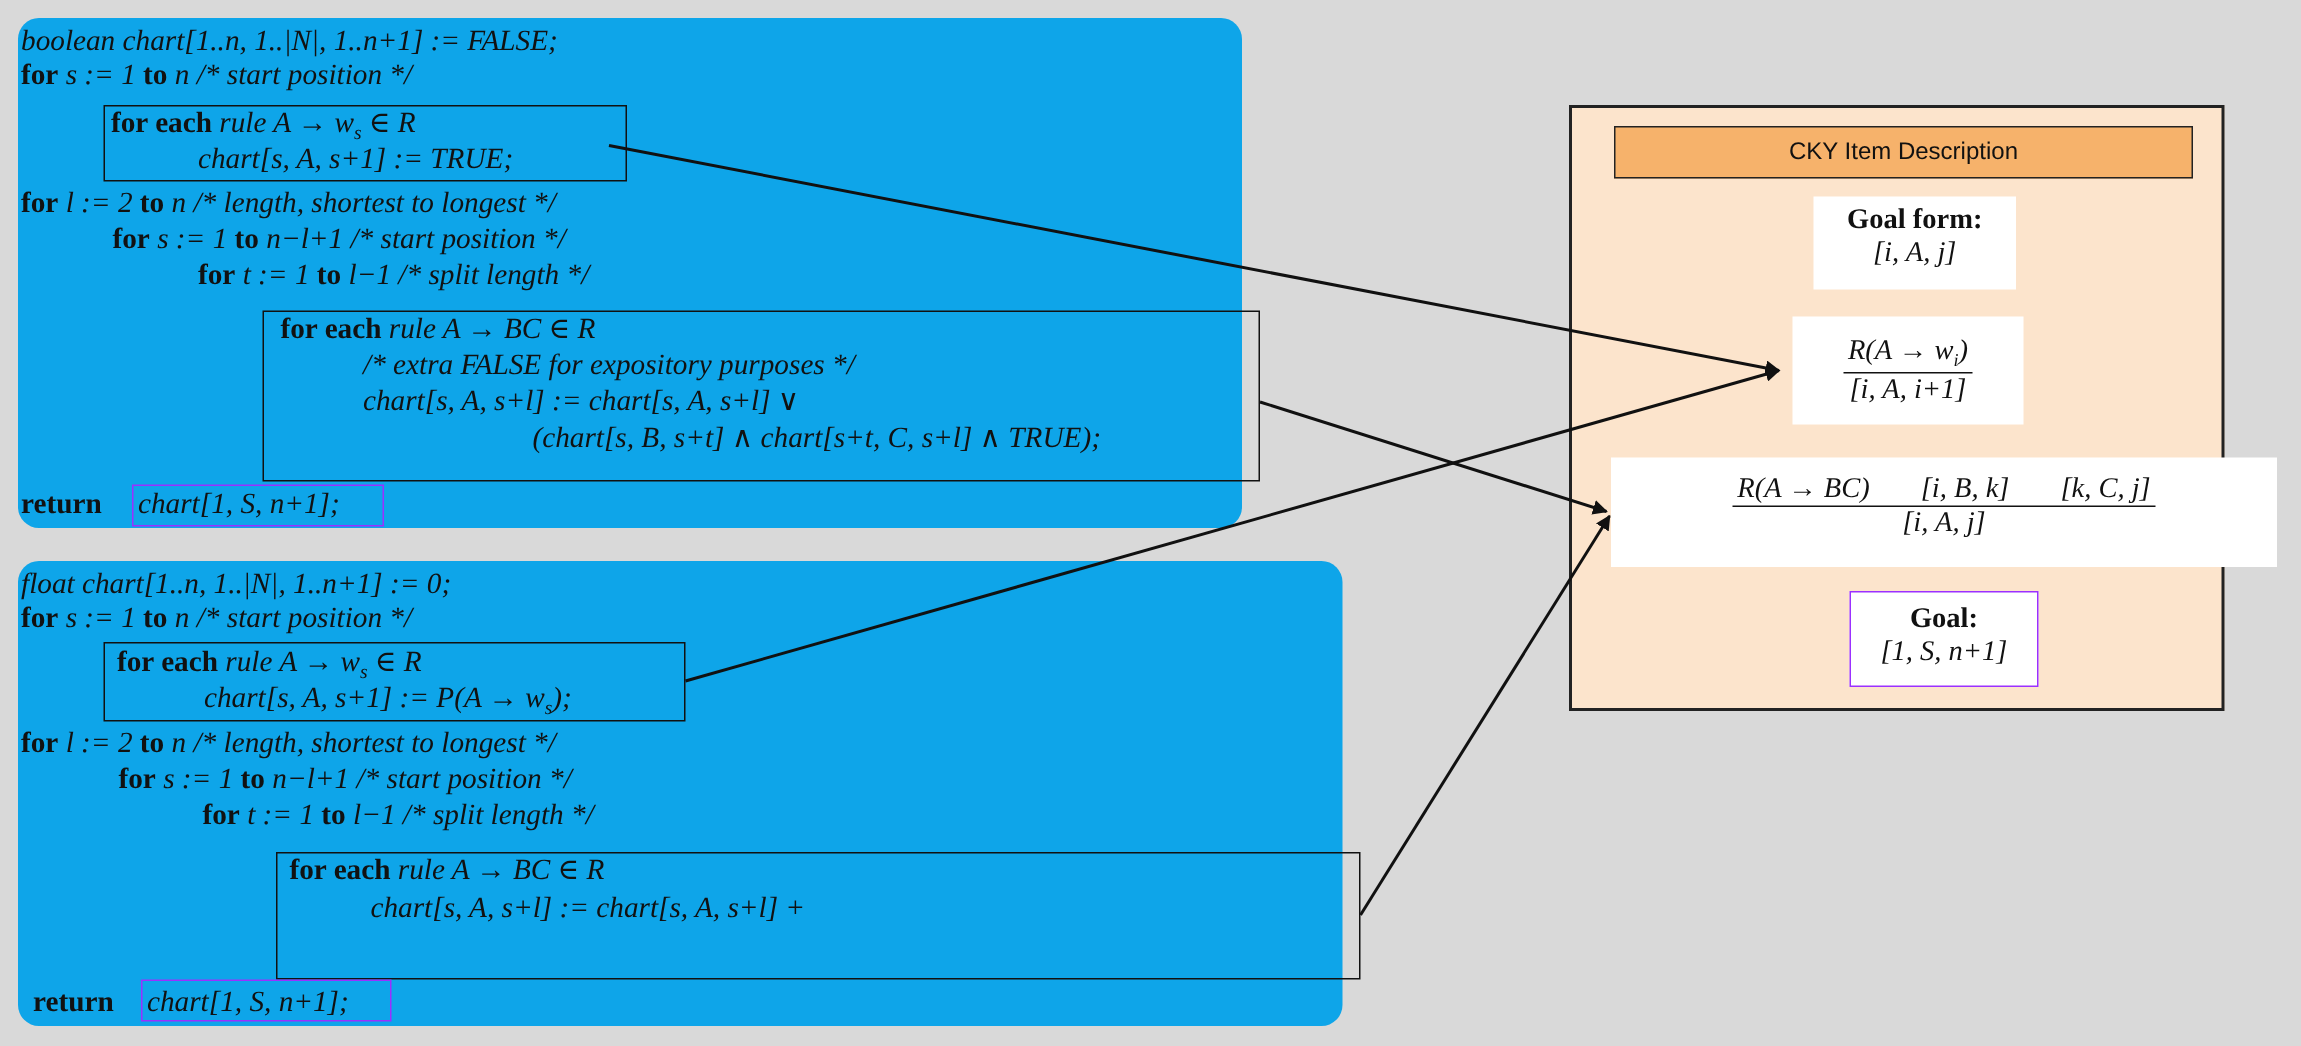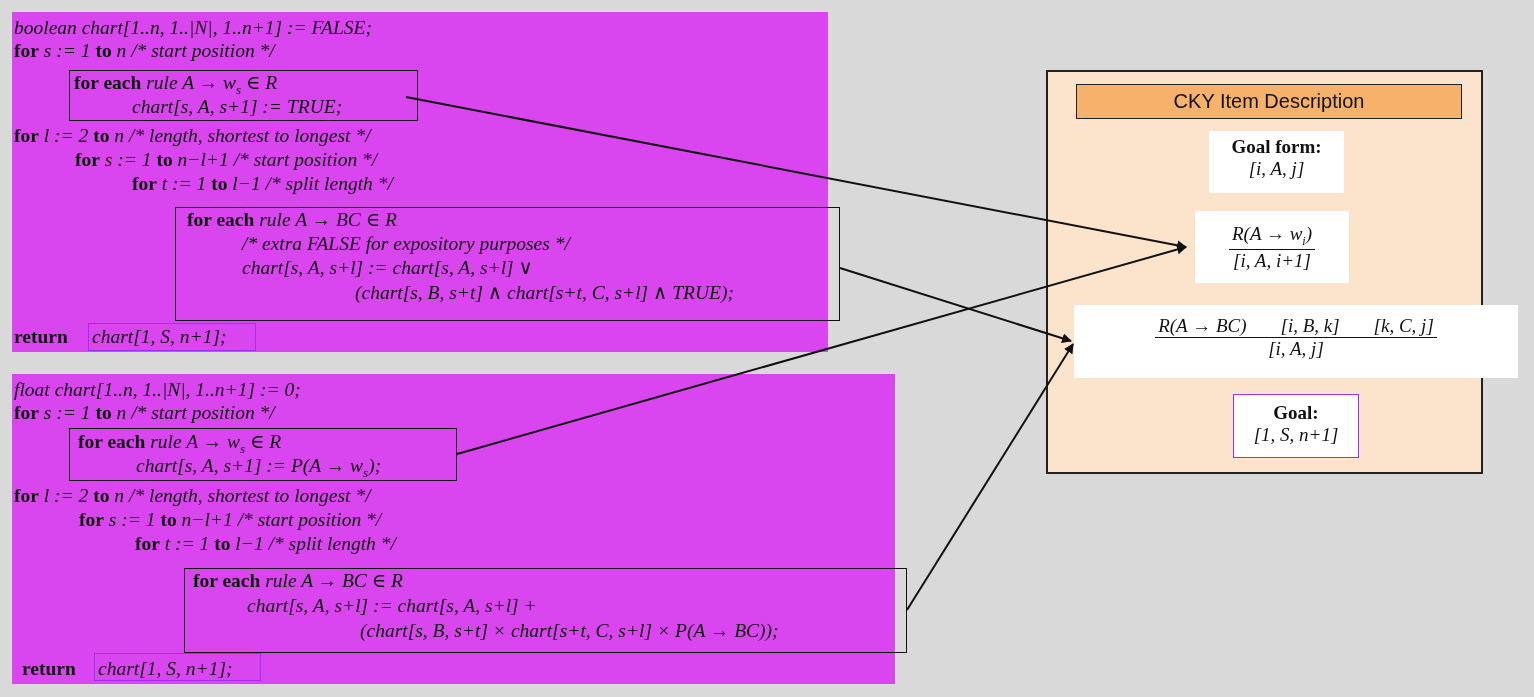--- a/index.html
+++ b/index.html
@@ -3,44 +3,44 @@
 <meta charset="utf-8">
 <style>
   html, body { margin: 0; padding: 0; }
   body {
     width: 1534px; height: 697px; position: relative; overflow: hidden;
     background: #d9d9d9;
     font-family: "DejaVu Serif", "Liberation Serif", serif;
     color: #111;
   }
   .code-panel {
-    position: absolute; background: #d946ef;
+    position: absolute; background: #0ea5e9;
     font-family: "Liberation Serif", "DejaVu Serif", serif;
-    font-size: 19.5px; line-height: 23px;
+    font-size: 19.5px; line-height: 23px; border-radius: 14px;
   }
   #code-bool { left: 12px; top: 12px; width: 816px; height: 340px; }
   #code-prob { left: 12px; top: 374px; width: 883px; height: 310px; }
   .line { position: absolute; white-space: nowrap; }
   .kw { font-weight: bold; }
   .it { font-style: italic; }
   .box {
     position: absolute; border: 1.6px solid #111; box-sizing: border-box;
   }
   .pbox {
     position: absolute; border: 1.6px solid #9b30ff; box-sizing: border-box;
   }
   
   #item-panel {
     position: absolute; left: 1046px; top: 70px; width: 437px; height: 404px;
     background: #fce4cc; border: 2px solid #222; box-sizing: border-box;
   }
   #item-header {
     position: absolute; left: 28px; top: 12px; width: 386px; height: 35px;
     background: #f6b26b; border: 1.6px solid #222; box-sizing: border-box;
-    font-family: "Liberation Sans", "DejaVu Sans", sans-serif; font-size: 20px;
+    font-family: "Liberation Sans", "DejaVu Sans", sans-serif; font-size: 16px;
     display: flex; align-items: center; justify-content: center; color: #111;
   }
   .card {
     position: absolute; background: #fff; text-align: center;
     font-family: "Liberation Serif", "DejaVu Serif", serif;
   }
   #card-itemform { left: 161px; top: 59px; width: 135px; height: 62px; font-size: 19px; line-height: 22px; padding-top: 5px; box-sizing: border-box; }
   #card-axiom { left: 147px; top: 139px; width: 154px; height: 72px; font-size: 19px; }
   #card-binary { left: 26px; top: 233px; width: 444px; height: 73px; font-size: 19px; text-decoration: underline; }
   #card-goal { left: 161px; top: 322px; width: 126px; height: 64px; border: 1.6px solid #9b30ff; box-sizing: border-box; font-size: 19px; line-height: 22px; padding-top: 7px; margin-left: 24px; }
@@ -105,21 +105,20 @@
     <span class="kw">for</span><span class="it"> s := 1 </span><span class="kw">to</span><span class="it"> n−l+1 /* start position */</span>
   </div>
   <div class="line" style="left:123px;top:158px;">
     <span class="kw">for</span><span class="it"> t := 1 </span><span class="kw">to</span><span class="it"> l−1 /* split length */</span>
   </div>
   <div class="box" style="left:172px;top:194px;width:723px;height:85px;"></div>
   <div class="line" style="left:181px;top:195px;">
     <span class="kw">for each</span><span class="it"> rule A → BC  ∈ R</span>
   </div>
   <div class="line it" style="left:235px;top:220px;">chart[s, A, s+l] := chart[s, A, s+l] +</div>
-  <div class="line it" style="left:348px;top:245px;">(chart[s, B, s+t] × chart[s+t, C, s+l] × P(A → BC));</div>
   <div class="line" style="left:10px;top:283px;">
     <span class="kw">return</span>
   </div>
   <div class="pbox" style="left:82px;top:279px;width:167px;height:28px;"></div>
   <div class="line it" style="left:86px;top:283px;">chart[1, S, n+1];</div>
 </div>
 
 <div id="item-panel">
   <div id="item-header">CKY Item Description</div>
 

